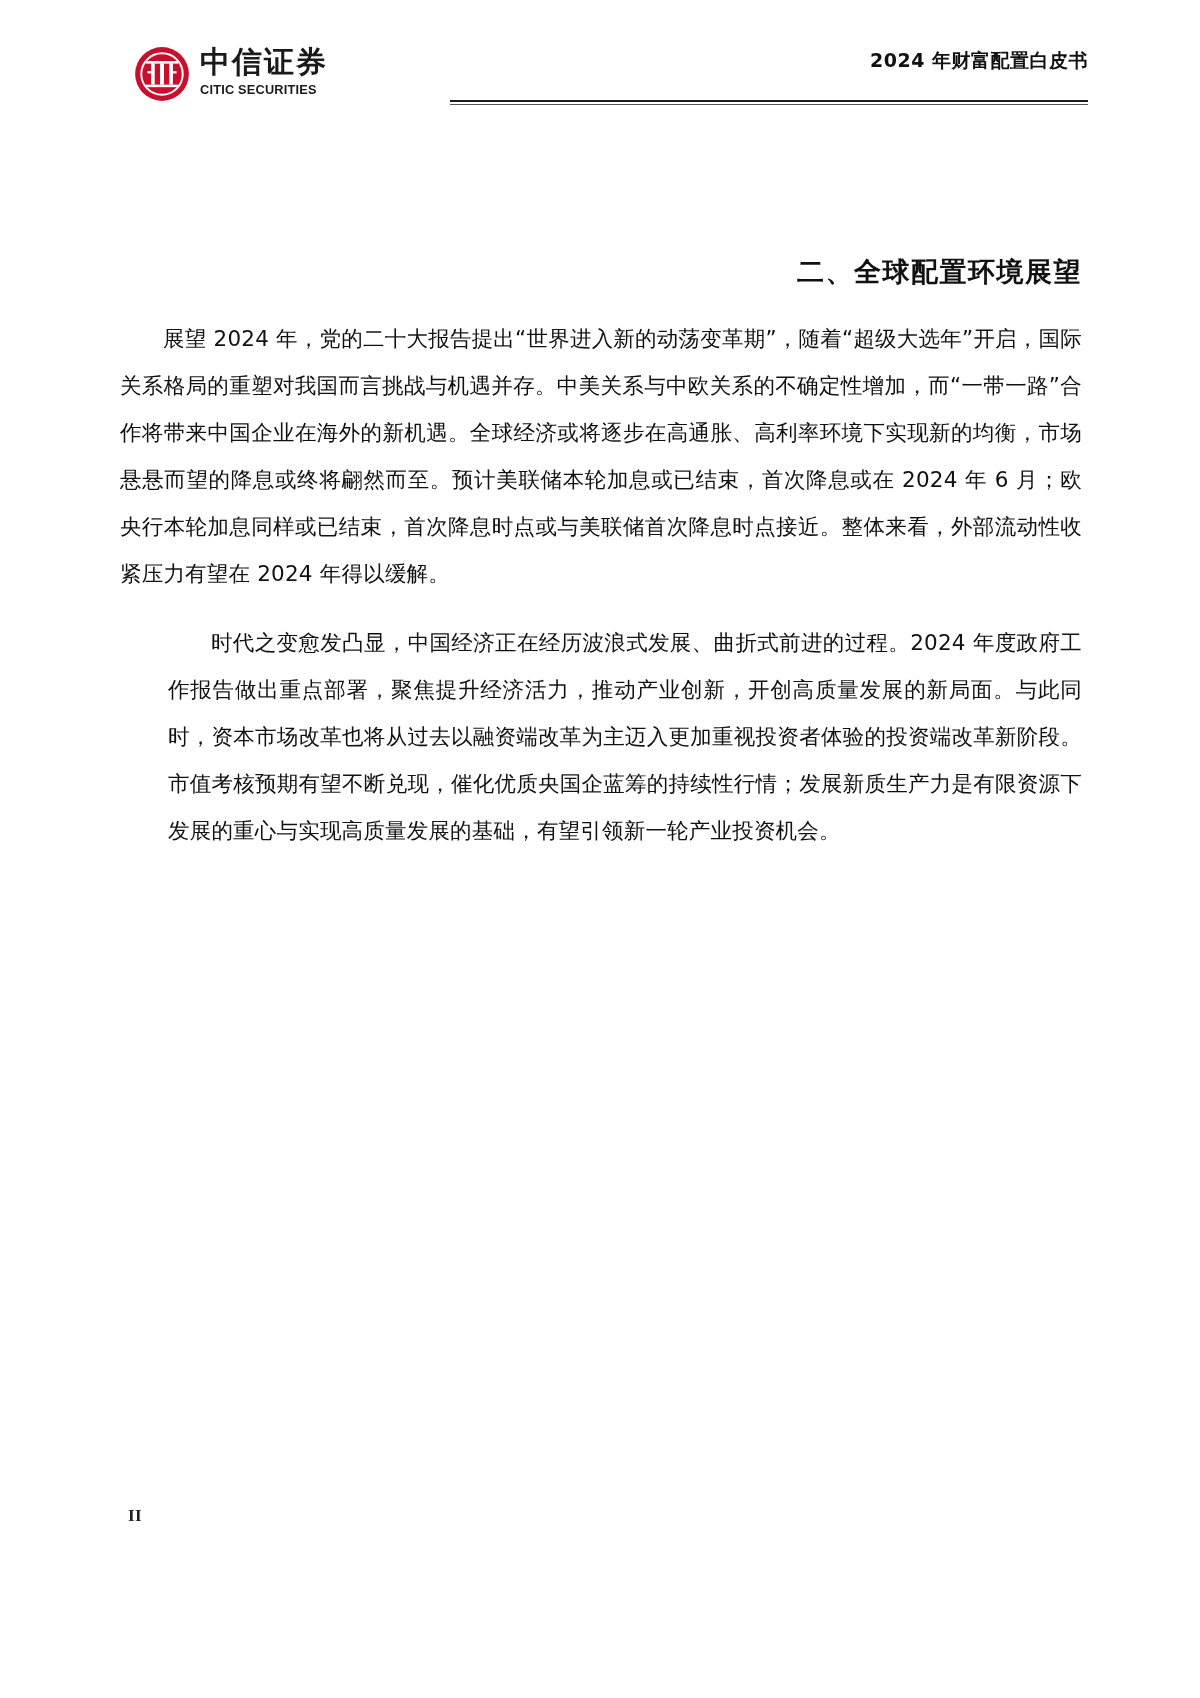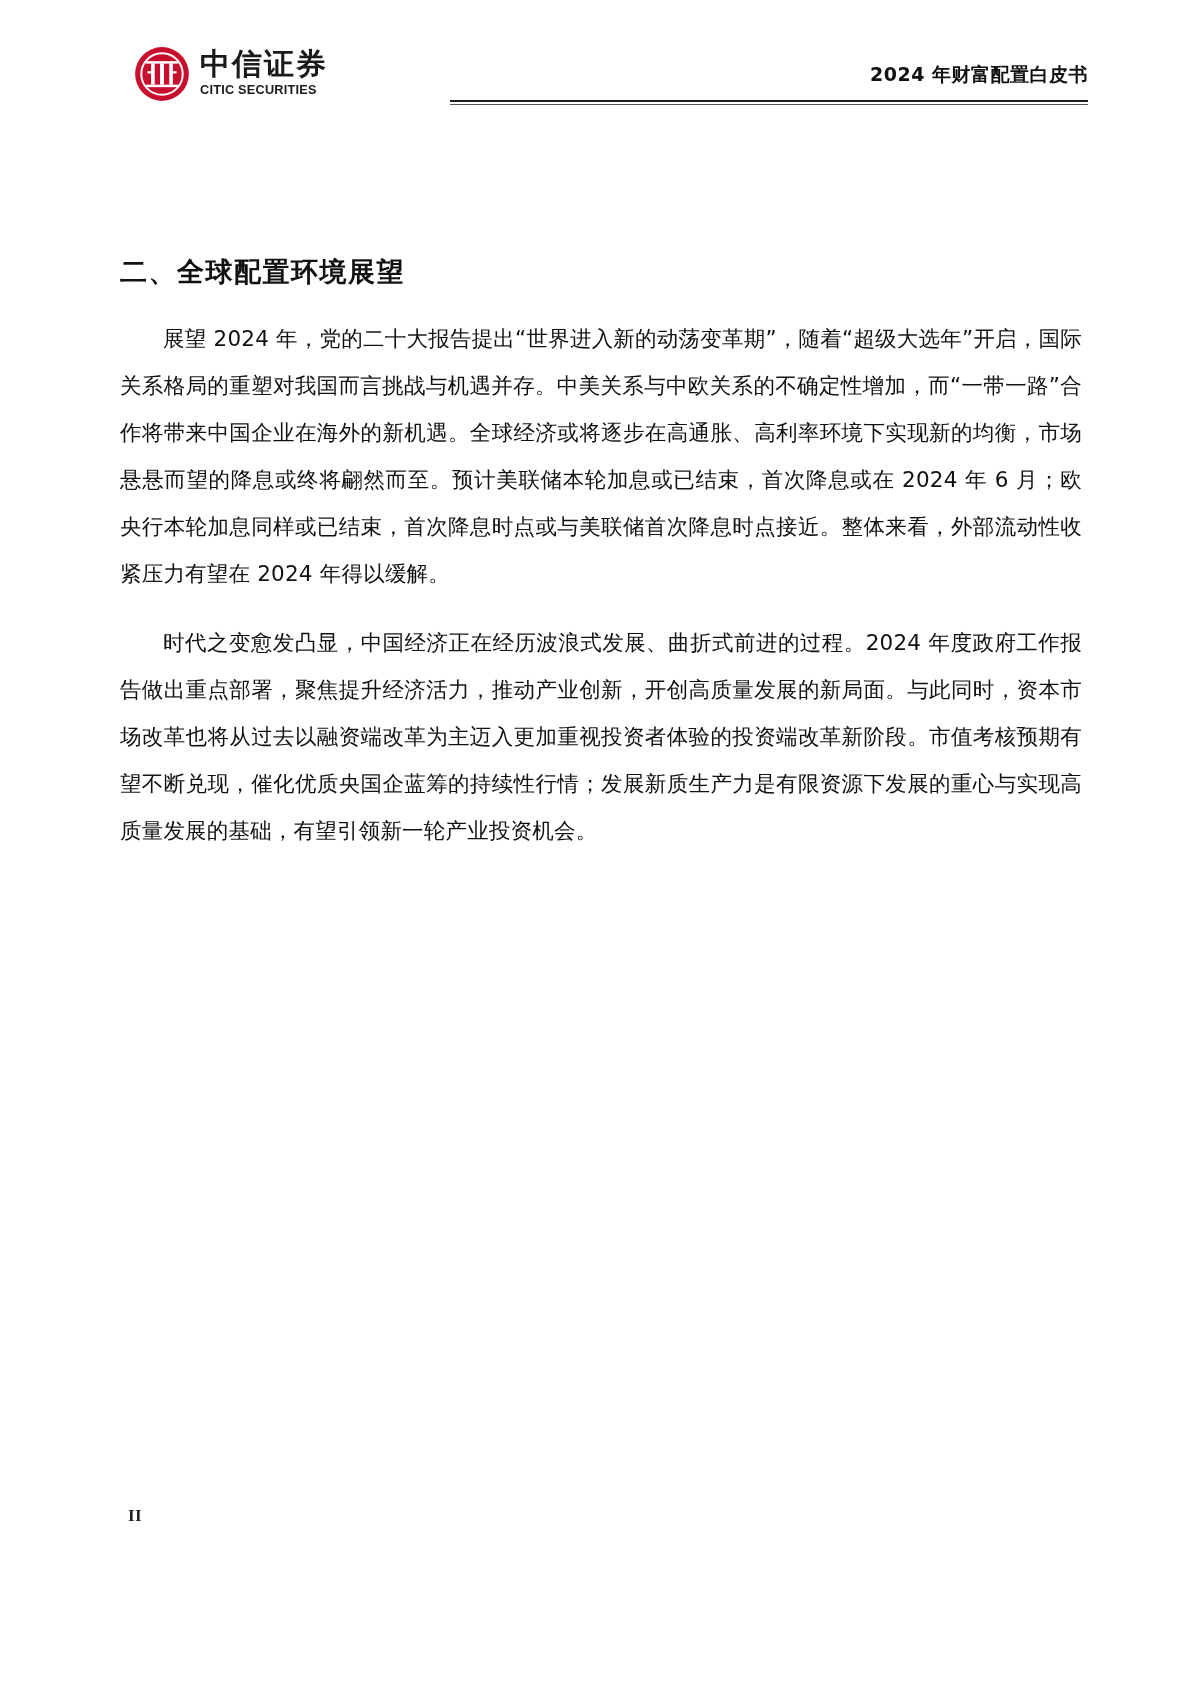--- a/index.html
+++ b/index.html
@@ -43,42 +43,42 @@
     position: relative;
   }
   .brand-words {
     display: flex;
     flex-direction: column;
     justify-content: center;
     line-height: 1;
     padding-bottom: 2px;
   }
   .brand-cn {
-    font-family: Liberation Serif, serif;
+    font-family: Liberation Mono, monospace;
     font-size: 30px;
     font-weight: 700;
     letter-spacing: 2px;
     color: #1a1a1a;
     white-space: nowrap;
   }
   .brand-en {
     font-family: "Liberation Sans", sans-serif;
     font-size: 12.5px;
     font-weight: 700;
     letter-spacing: 0.2px;
     color: #1a1a1a;
     margin-top: 5px;
     white-space: nowrap;
     transform: scaleX(1.02);
     transform-origin: left center;
   }
   .header-title {
     position: absolute;
     right: 0;
-    top: 18px;
+    top: 4px;
     font-family: "DejaVu Sans", "Liberation Sans", sans-serif;
     font-size: 19px;
     font-weight: 700;
     color: #111111;
     letter-spacing: 0.5px;
     white-space: nowrap;
   }
   .header-rule {
     position: absolute;
     left: 330px;
@@ -107,25 +107,25 @@
     font-family: "DejaVu Sans", "Liberation Sans", sans-serif;
     font-size: 21.5px;
     line-height: 47px;
     text-align: justify;
     text-align-last: left;
     text-justify: inter-character;
     color: #111111;
     text-indent: 2em;
     letter-spacing: 0.2px;
   }
-  p.para + p.para { margin-top: 22px; }
+  p.para + p.para { margin-top: 22px; margin-left: 48px; }
 
   h2.section-title {
     margin: 34px 0 20px 0;
-    text-align: left;
+    text-align: right;
     font-family: "DejaVu Sans", "Liberation Sans", sans-serif;
     font-size: 27px;
     font-weight: 700;
     letter-spacing: 1.5px;
     color: #111111;
     line-height: 46px;
   }
 
   
   .footer {

